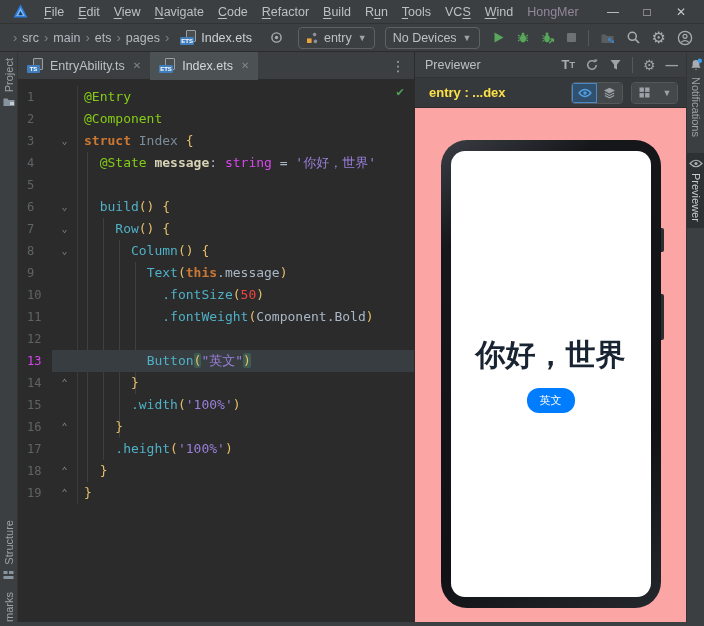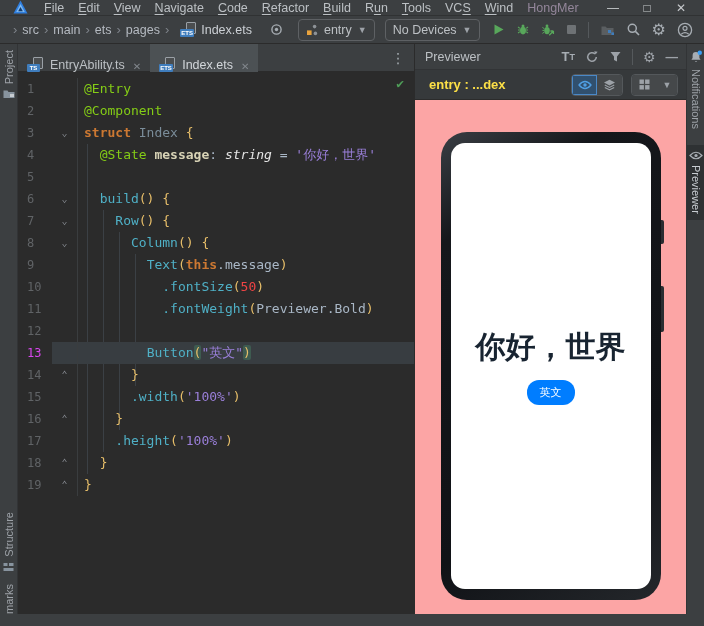--- a/index.html
+++ b/index.html
@@ -2,21 +2,21 @@
 <html><head>
 <meta charset="utf-8">
 <style>
   * { margin:0; padding:0; box-sizing:border-box; }
   html,body { background:#222; }
   .app { position:relative; width:704px; height:626px; overflow:hidden;
          font-family:"Liberation Sans", sans-serif; background:#3c3f41; color:#bcc0c4;
          -webkit-font-smoothing:antialiased; }
 
   
-  .titlebar { display:flex; align-items:center; height:16px; background:#3c3f41;
+  .titlebar { display:flex; align-items:center; height:24px; background:#3c3f41;
               border-bottom:1px solid #303233; padding:0 6px; }
   .logo { width:17px; height:17px; margin:0 8px 0 6px; position:relative; flex:0 0 auto; }
   .logo svg { display:block; }
   .menu-item { padding:3px 7px; font-size:12.5px; color:#bcc0c4; border-radius:3px; cursor:default; }
   .menu-item u { text-decoration:underline; text-underline-offset:2px; }
   .menu-item.dim { color:#93869a; }
   .wincontrols { margin-left:auto; display:flex; align-items:center; }
   .winbtn { width:34px; text-align:center; font-size:12px; color:#c6c9cc; padding:4px 0; }
 
   
@@ -47,35 +47,35 @@
   .stripe.left  { border-right:1px solid #323436; }
   .stripe.right { border-left:1px solid #323436; }
   .vlabel-left  { writing-mode:vertical-rl; transform:rotate(180deg); font-size:11px; color:#9da2a8; }
   .vlabel-right { writing-mode:vertical-rl; font-size:11px; color:#9da2a8; }
   .stripe-group { display:flex; flex-direction:column; align-items:center; gap:5px; padding:6px 0; width:100%; }
   .stripe-group.active { background:#2e3133; }
 
   
   .editor-col { width:396px; display:flex; flex-direction:column; background:#2b2b2b; }
   .tabbar { display:flex; align-items:center; height:28px; background:#3c3f41; border-bottom:1px solid #2b2b2b; }
-  .tab { display:flex; align-items:flex-end; height:28px; padding:0 9px; font-size:12.5px; color:#bcc0c4; gap:6px; }
+  .tab { display:flex; align-items:center; height:28px; padding:0 9px; font-size:12.5px; color:#bcc0c4; gap:6px; }
   .tab.active { background:#4c5154; color:#d3d7db; }
   .tab .x { color:#82878d; font-size:10px; margin-left:2px; }
   .kebab { margin-left:auto; padding:0 8px; color:#a7adb3; font-size:14px; letter-spacing:1px; }
 
   .editor { position:relative; flex:1; overflow:hidden; background:#2b2b2b; padding-top:6px;
             font-family:"DejaVu Sans Mono","Liberation Mono",monospace; font-size:13px; }
   .line { display:flex; height:22px; line-height:22px; }
   .num  { width:34px; text-align:left; padding-left:9px; color:#606366; font-size:12px; flex:0 0 auto; }
   .foldc{ width:26px; text-align:center; color:#868a91; font-size:10px; flex:0 0 auto; }
   .gdiv { border-right:1px solid #3a3d3f; }
   .code { position:relative; flex:1; white-space:pre; padding-left:6px; color:#a9b7c6; }
   .line.current .code, .line.current .foldc { background:#383d41; }
   .line.current .num { color:#d946ef; }
-  .tok-ann{color:#84cc16;} .tok-kw{color:#e5e5e5;font-style:italic;} .tok-kwb{color:#cc7832;font-weight:bold;}
+  .tok-ann{color:#84cc16;} .tok-kw{color:#d946ef;} .tok-kwb{color:#cc7832;font-weight:bold;}
   .tok-type{color:#7a8c99;} .tok-field{color:#d8d3b6;font-weight:bold;} .tok-fn{color:#4fb0c6;}
   .tok-str{color:#9a7fd9;} .tok-num{color:#ef4444;} .tok-brace{color:#e8bf6a;} .tok-pl{color:#a9b7c6;}
   .tok-hl{background:#3e5b50;border-radius:2px;}
   .guide { position:absolute; width:1px; background:#3b4045; }
   .check { position:absolute; top:4px; right:10px; color:#4f9e58; font-size:13px; font-weight:bold; }
   .bulb { position:absolute; left:3px; top:5px; width:11px; height:11px; }
   .bulb .glass { width:9px; height:9px; background:#e8c44a; border-radius:50%; margin:0 auto; }
   .bulb .base { width:5px; height:3px; background:#8e9299; margin:-1px auto 0; border-radius:1px; }
 
   
@@ -322,21 +322,21 @@
               <span class="code"><span class="tok-pl">        </span><span class="tok-fn">Text</span><span class="tok-brace">(</span><span class="tok-kwb">this</span><span class="tok-pl">.message</span><span class="tok-brace">)</span></span>
             </div>
             <div class="line">
               <span class="num">10</span>
               <span class="foldc gdiv"></span>
               <span class="code"><span class="tok-pl">          </span><span class="tok-fn">.fontSize</span><span class="tok-brace">(</span><span class="tok-num">50</span><span class="tok-brace">)</span></span>
             </div>
             <div class="line">
               <span class="num">11</span>
               <span class="foldc gdiv"></span>
-              <span class="code"><span class="tok-pl">          </span><span class="tok-fn">.fontWeight</span><span class="tok-brace">(</span><span class="tok-pl">Previewer.Bold</span><span class="tok-brace">)</span></span>
+              <span class="code"><span class="tok-pl">          </span><span class="tok-fn">.fontWeight</span><span class="tok-brace">(</span><span class="tok-pl">Component.Bold</span><span class="tok-brace">)</span></span>
             </div>
             <div class="line">
               <span class="num">12</span>
               <span class="foldc gdiv"></span>
               <span class="code"></span>
             </div>
             <div class="line current">
               <span class="num">13</span>
               <span class="foldc gdiv"></span>
               <span class="code"><span class="bulb"><span class="glass"></span><span class="base"></span></span><span class="tok-pl">        </span><span class="tok-fn">Button</span><span class="tok-brace tok-hl">(</span><span class="tok-str">"英文"</span><span class="tok-brace tok-hl">)</span></span>

